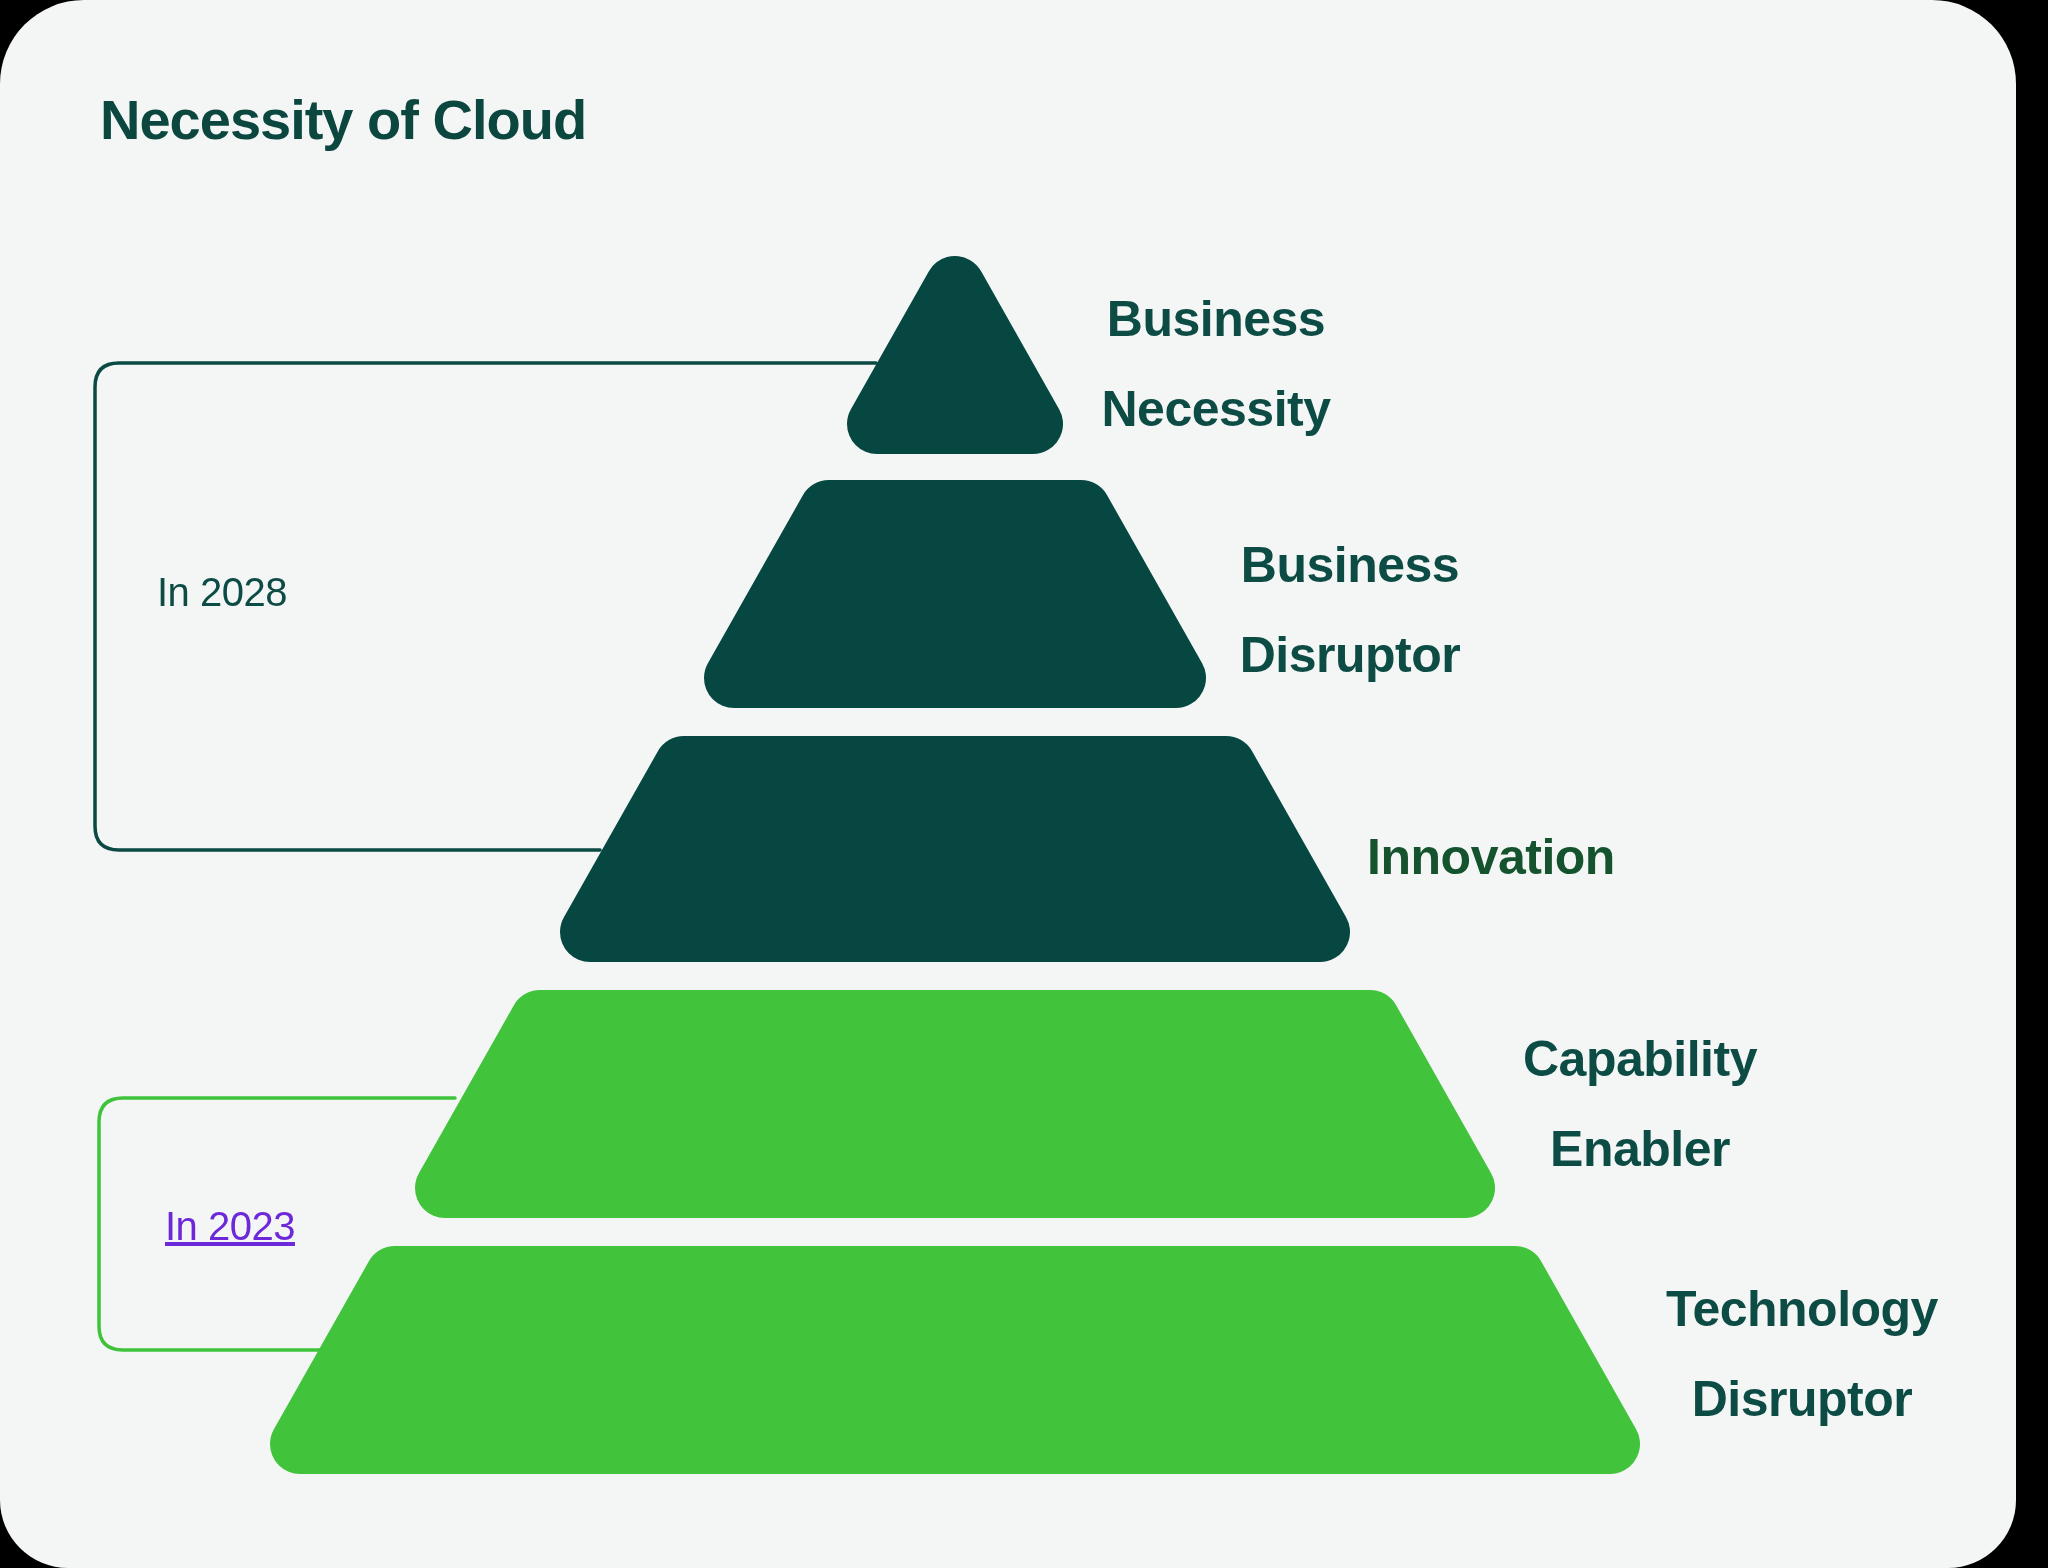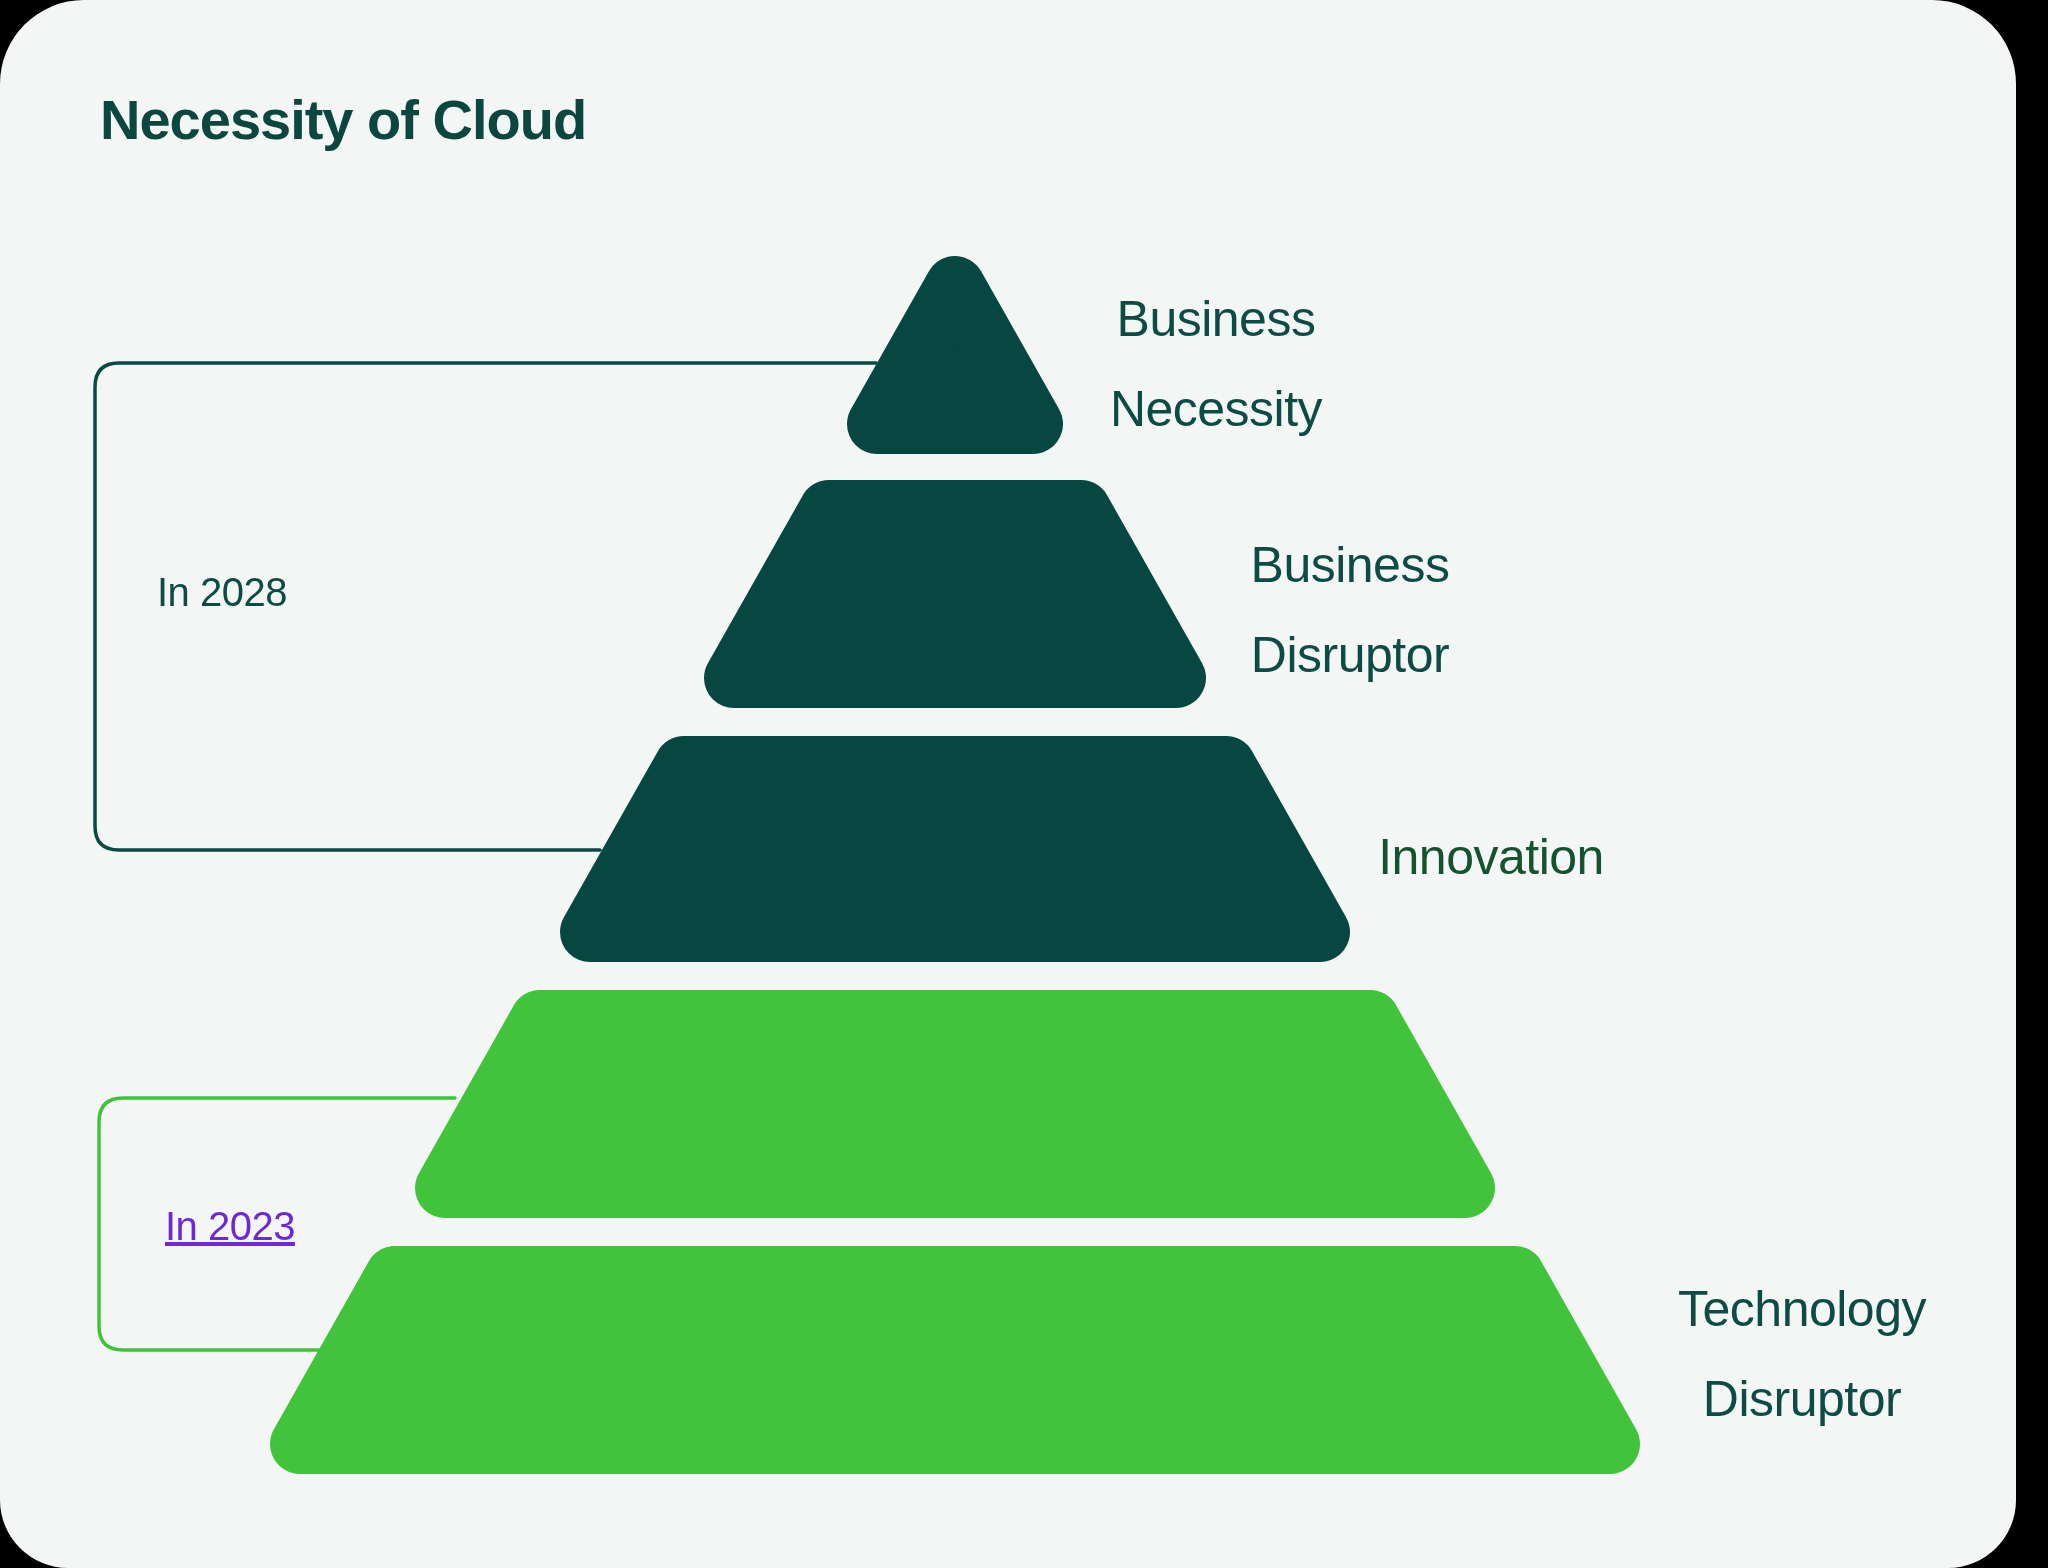--- a/index.html
+++ b/index.html
@@ -34,21 +34,21 @@
     left: 0; top: 0;
     width: 2048px;
     height: 1568px;
   }
   .level-label {
     position: absolute;
     width: 560px;
     transform: translate(-50%, -50%);
     text-align: center;
     font-size: 50px;
-    font-weight: 400;
+    font-weight: 700;
     letter-spacing: -0.5px;
     line-height: 90px;
     white-space: nowrap;
   }
   .level-label span { display: block; }
   .bracket-label {
     position: absolute;
     font-size: 40px;
     font-weight: 400;
     letter-spacing: -0.5px;
@@ -94,20 +94,24 @@
     <span>Business</span>
     <span>Necessity</span>
   </div>
   <div class="level-label" style="left: 1350px; top: 610px; color: rgb(13, 75, 69);">
     <span>Business</span>
     <span>Disruptor</span>
   </div>
   <div class="level-label" style="left: 1491px; top: 857px; color: #14532d;">
     <span>Innovation</span>
   </div>
+  <div class="level-label" style="left: 1640px; top: 1104px; color: rgb(13, 75, 69);">
+    <span>Capability</span>
+    <span>Enabler</span>
+  </div>
   <div class="level-label" style="left: 1802px; top: 1354px; color: rgb(13, 75, 69);">
     <span>Technology</span>
     <span>Disruptor</span>
   </div>
 
   <div class="bracket-label" id="label-2028" style="left: 157px; top: 561px; color: rgb(13, 75, 69);">In 2028</div>
   <div class="bracket-label" id="label-2023" style="left: 165px; top: 1195px; color: #6d28d9; text-decoration: underline;">In 2023</div>
 
 </div>
 

